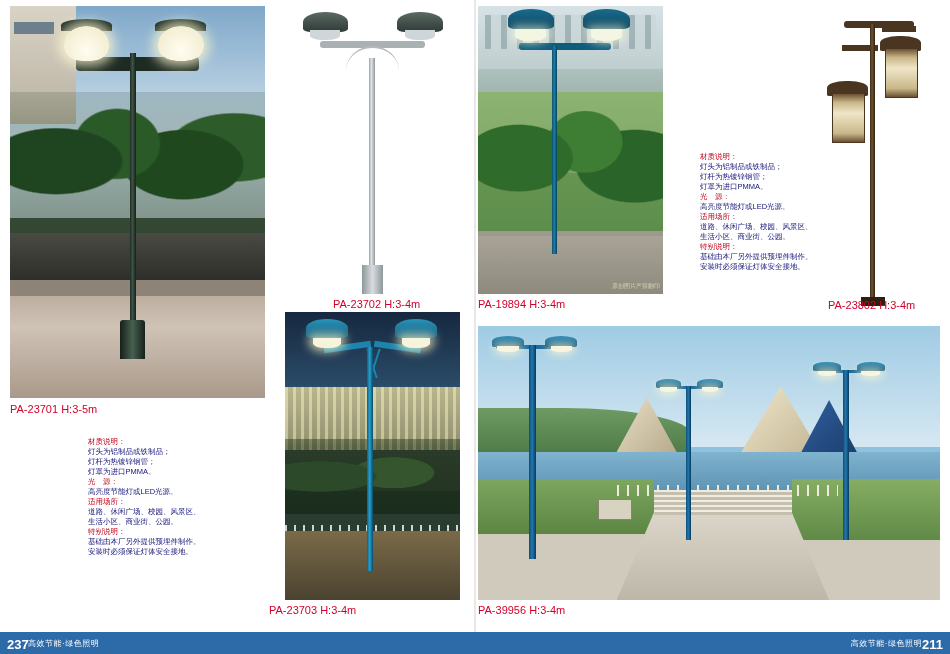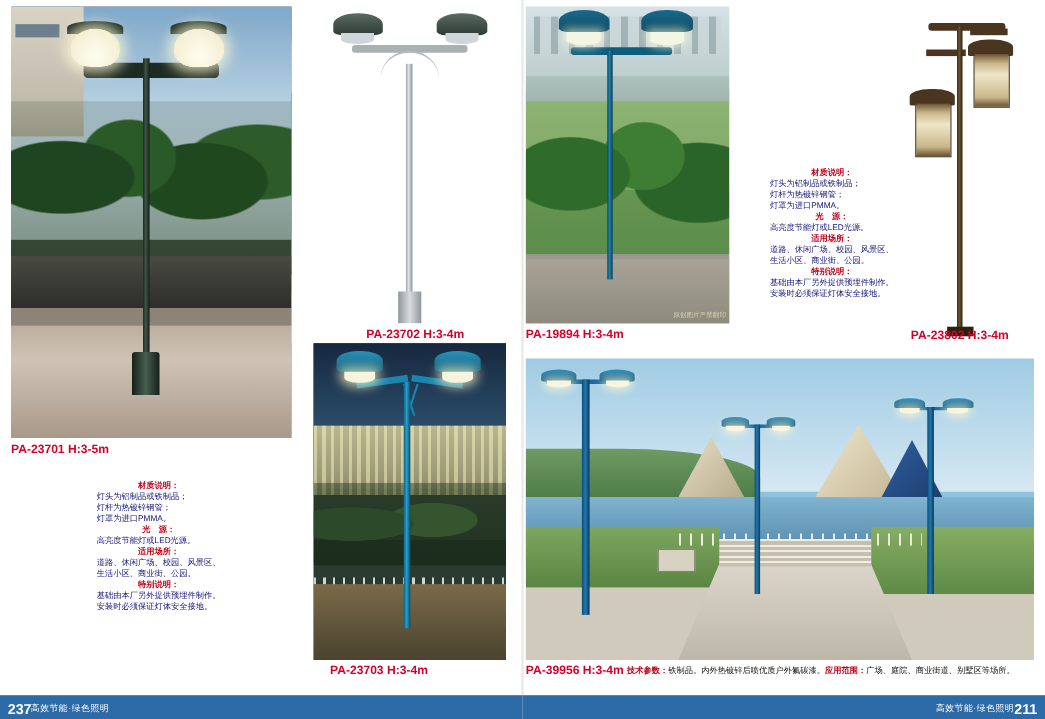--- a/index.html
+++ b/index.html
@@ -2,25 +2,25 @@
 <html><head>
 <meta charset="utf-8">
 <style>
   html,body{margin:0;padding:0;background:#ffffff;}
   body{width:950px;height:654px;position:relative;font-family:"Liberation Sans","DejaVu Sans",sans-serif;overflow:hidden;}
   .page{position:absolute;inset:0;background:#fff;}
   .spine{position:absolute;left:474px;top:0;width:2px;height:654px;background:#e8e8e8;}
 
   
   .photo{position:absolute;overflow:hidden;}
-  .cap{position:absolute;font-size:11px;font-weight:bold;color:#d4002a;white-space:nowrap;}
+  .cap{position:absolute;font-size:11px;font-weight:normal;color:#d4002a;white-space:nowrap;}
 
   
   .spec{position:absolute;font-size:7.5px;line-height:10px;color:#13137a;white-space:nowrap;}
-  .spec .hd{color:#c00018;font-weight:bold;text-align:center;}
+  .spec .hd{color:#c00018;font-weight:normal;}
 
   
   .footbar{position:absolute;bottom:0;height:22px;background:#2d6aa8;}
   .footbar.left{left:0;width:475px;}
   .footbar.right{left:475px;width:475px;}
   .pgnum{position:absolute;bottom:2px;font-size:13px;font-weight:bold;color:#fff;}
   .foottxt{position:absolute;bottom:5px;font-size:8px;color:#fff;letter-spacing:.5px;}
 
   
 
@@ -260,21 +260,21 @@
     <div class="armL"></div>
     <div class="armR"></div>
     <div class="vL"></div>
     <div class="vR"></div>
     <div class="hA"></div>
     <div class="hB"></div>
     <div class="gA"></div>
     <div class="gB"></div>
     <div class="pole"></div>
   </div>
-  <div class="cap" style="left:300px;top:604px;">PA-23703 H:3-4m</div>
+  <div class="cap" style="left:269px;top:604px;">PA-23703 H:3-4m</div>
 
   <div class="photo" id="ph-23803">
     <div class="sky"></div>
     <div class="hillL"></div>
     <div class="pyr1"></div>
     <div class="pyr2"></div>
     <div class="pyr3"></div>
     <div class="lake"></div>
     <div class="grassL"></div>
     <div class="grassR"></div>
@@ -298,23 +298,20 @@
     <div class="poleB"></div>
 
     <div class="armC"></div>
     <div class="lh c1"></div>
     <div class="lh c2"></div>
     <div class="lg c1g"></div>
     <div class="lg c2g"></div>
     <div class="poleC"></div>
   </div>
   <div class="cap" style="left:478px;top:604px;">PA-39956 H:3-4m</div>
-  <div class="tech" style="left:570px;top:605px;">
-    <span class="k">技术参数：</span><span>铁制品。内外热镀锌后喷优质户外氟碳漆。</span><span class="k">应用范围：</span><span>广场、庭院、商业街道、别墅区等场所。</span>
-  </div>
 
   <div class="footbar left"></div>
   <div class="footbar right"></div>
   <div class="pgnum" style="left:7px;">237</div>
   <div class="foottxt" style="left:28px;">高效节能·绿色照明</div>
   <div class="pgnum" style="right:7px;">211</div>
   <div class="foottxt" style="right:28px;">高效节能·绿色照明</div>
 </div>
 
 </body></html>

